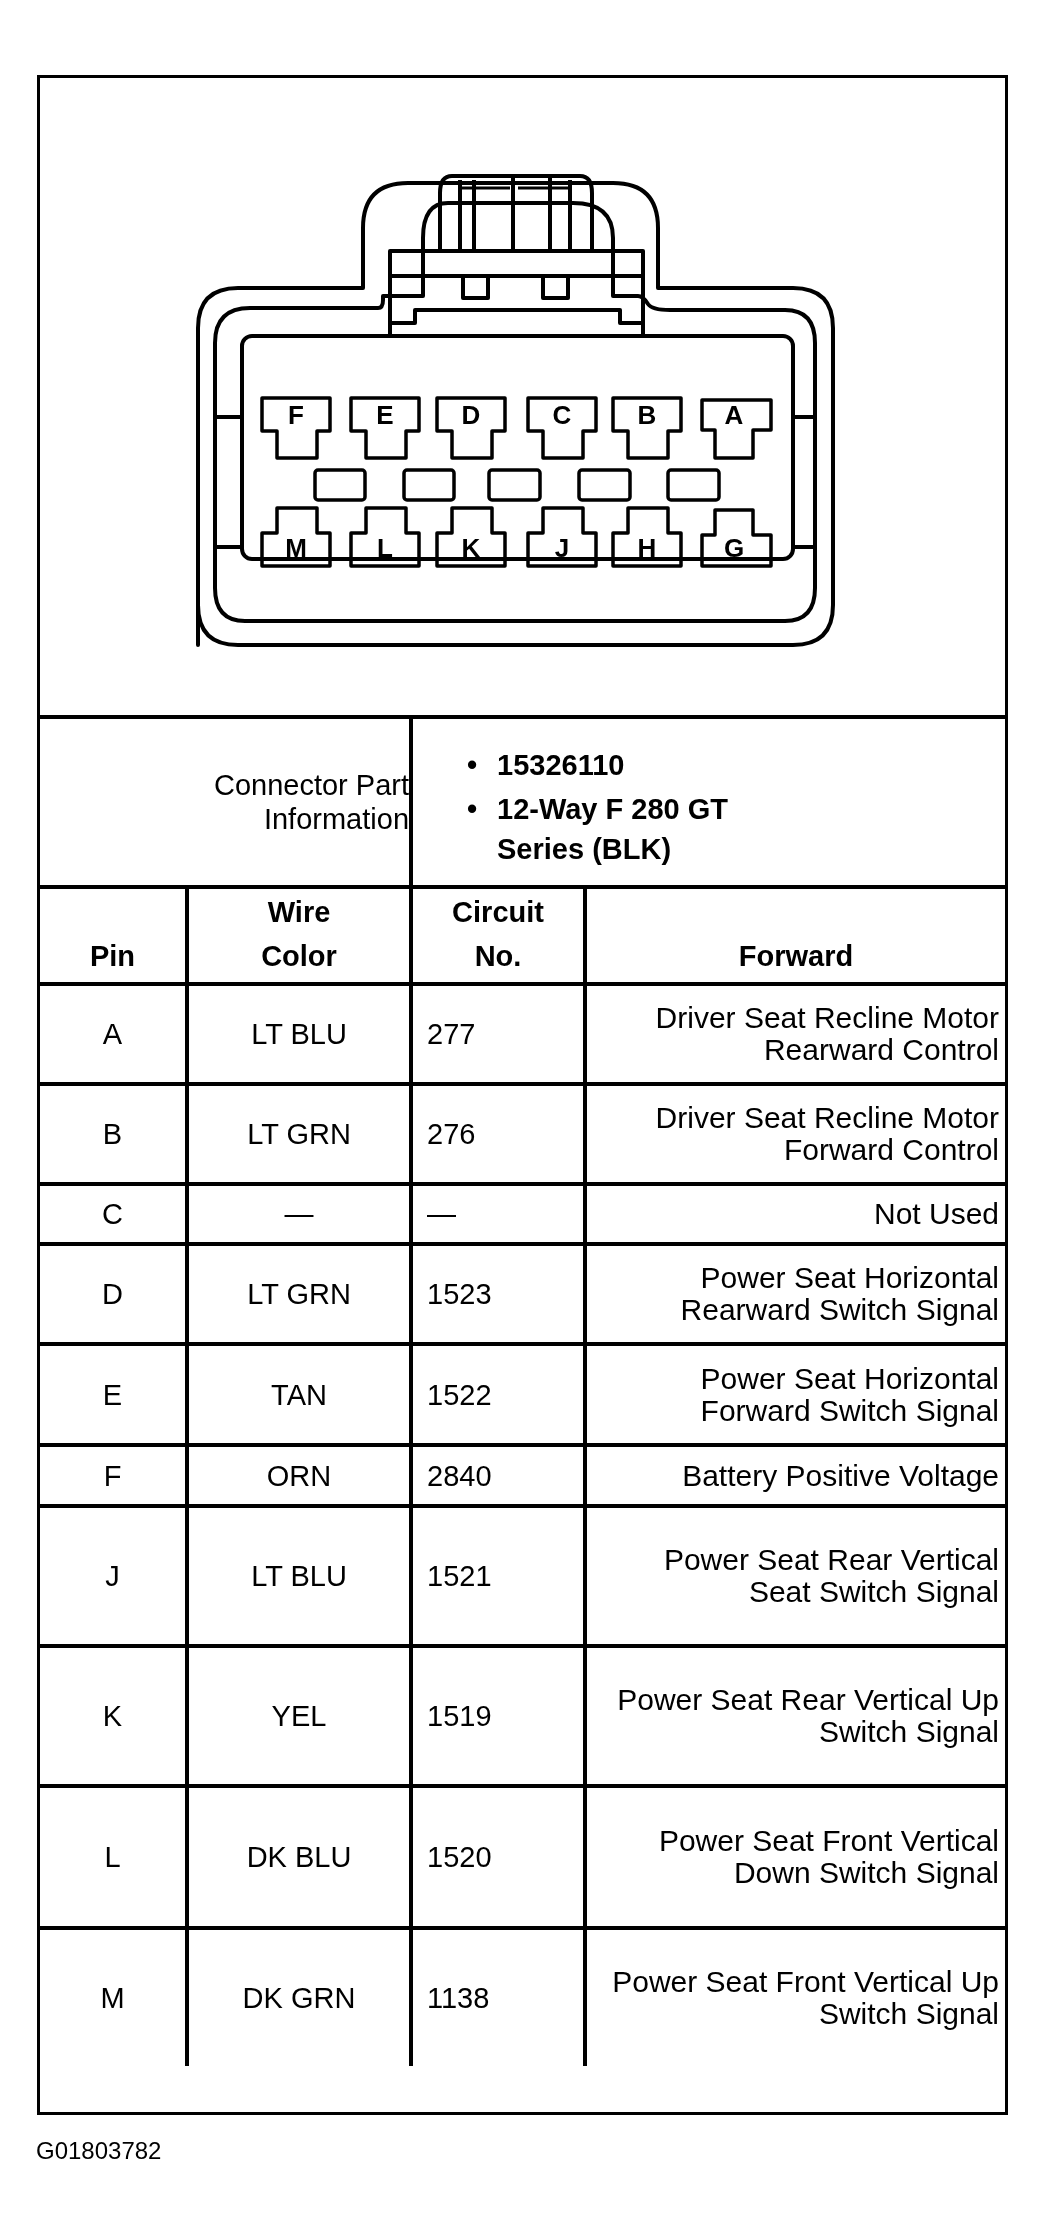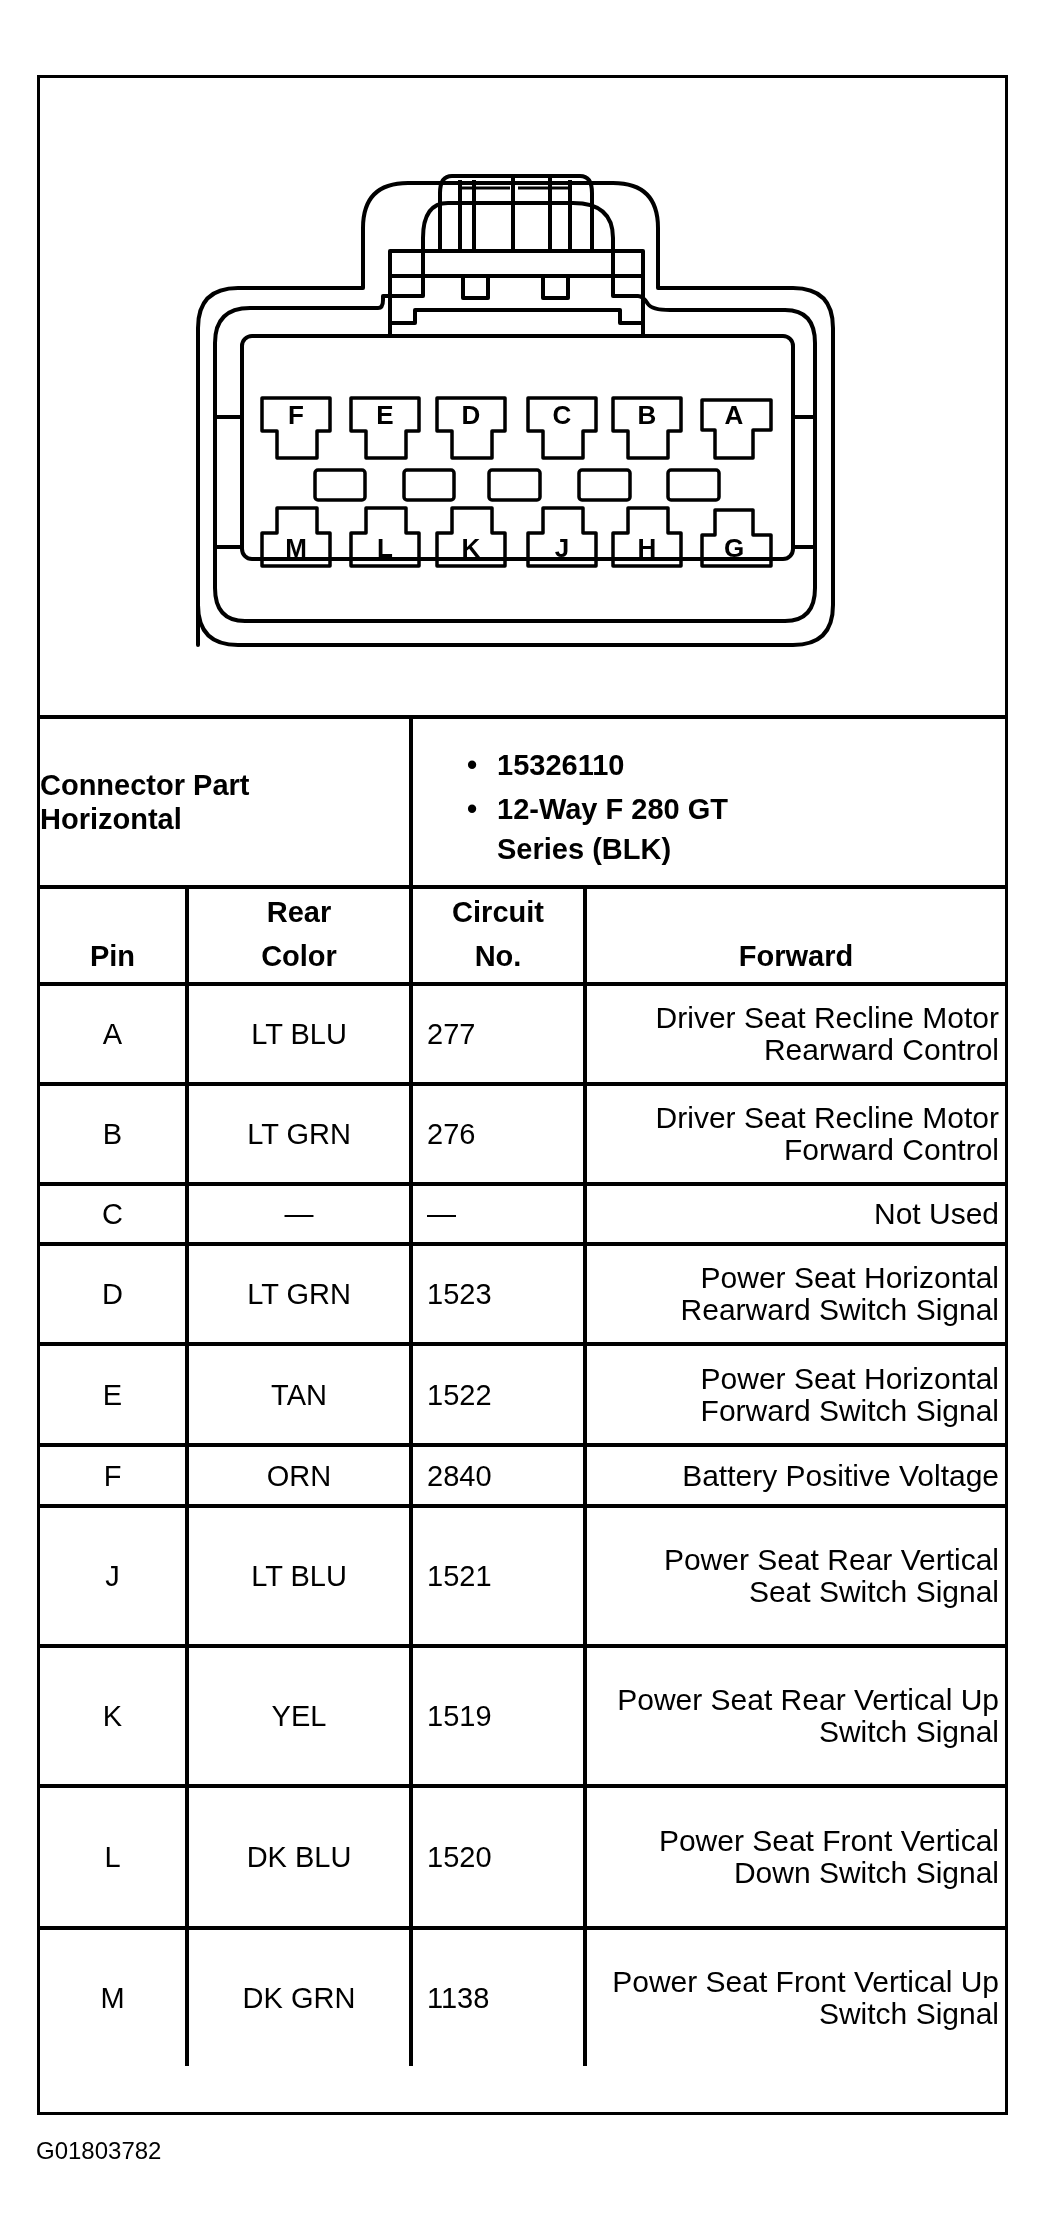--- a/index.html
+++ b/index.html
@@ -13,21 +13,21 @@
   .figure svg { position: absolute; left: 0; top: 0; }
 
   table.pinout { position: absolute; left: 0; top: 637px; width: 965px;
                  border-collapse: collapse; table-layout: fixed; }
   table.pinout td { border: 4px solid #000; padding: 0; vertical-align: middle; }
   table.pinout tr:first-child td { border-top-width: 4px; }
   table.pinout td:first-child { border-left: none; }
   table.pinout td:last-child { border-right: none; }
   table.pinout tr:last-child td { border-bottom: none; }
 
-  .hdr-cell { font-weight: bold; font-size: 29px; line-height: 34px; text-align: left; }
+  .hdr-cell { font-weight: normal; font-size: 29px; line-height: 34px; text-align: right; }
   .info-list { list-style: none; margin: 16px; padding: 0 0 0 68px; font-weight: bold;
                font-size: 29px; line-height: 40px; }
   .info-list li { position: relative; }
   .info-list li::before { content: "\2022"; position: absolute; left: -30px; top: 0; }
 
   .col-head { font-weight: bold; font-size: 29px; line-height: 44px; text-align: center;
               vertical-align: bottom !important; padding-bottom: 4px !important; }
 
   .cell-c { text-align: center; font-size: 29px; line-height: 36px; }
   .cell-circ { font-size: 29px; line-height: 36px; padding-left: 14px !important; }
@@ -114,36 +114,36 @@
     <colgroup>
       <col style="width:147px">
       <col style="width:224px">
       <col style="width:174px">
       <col style="width:420px">
     </colgroup>
     <tbody>
         <tr style="height:157px;">
       <td colspan="2" class="hdr-cell">
         <div>Connector Part</div>
-        <div>Horizontal</div>
+        <div>Information</div>
       </td>
       <td colspan="2" style="vertical-align:top;padding-top:10px;">
         <ul class="info-list">
           <li style="margin-bottom:4px;">15326110</li>
           <li>
             <span>12-Way F 280 GT</span><br>
             <span>Series (BLK)</span>
           </li>
         </ul>
       </td>
     </tr>
     <tr style="height:97px;">
       <td class="col-head"><span>Pin</span></td>
       <td class="col-head">
-        <div>Rear</div>
+        <div>Wire</div>
         <div>Color</div>
       </td>
       <td class="col-head">
         <div>Circuit</div>
         <div>No.</div>
       </td>
       <td class="col-head"><span>Forward</span></td>
     </tr>
 
     <tr style="height:100px;">

